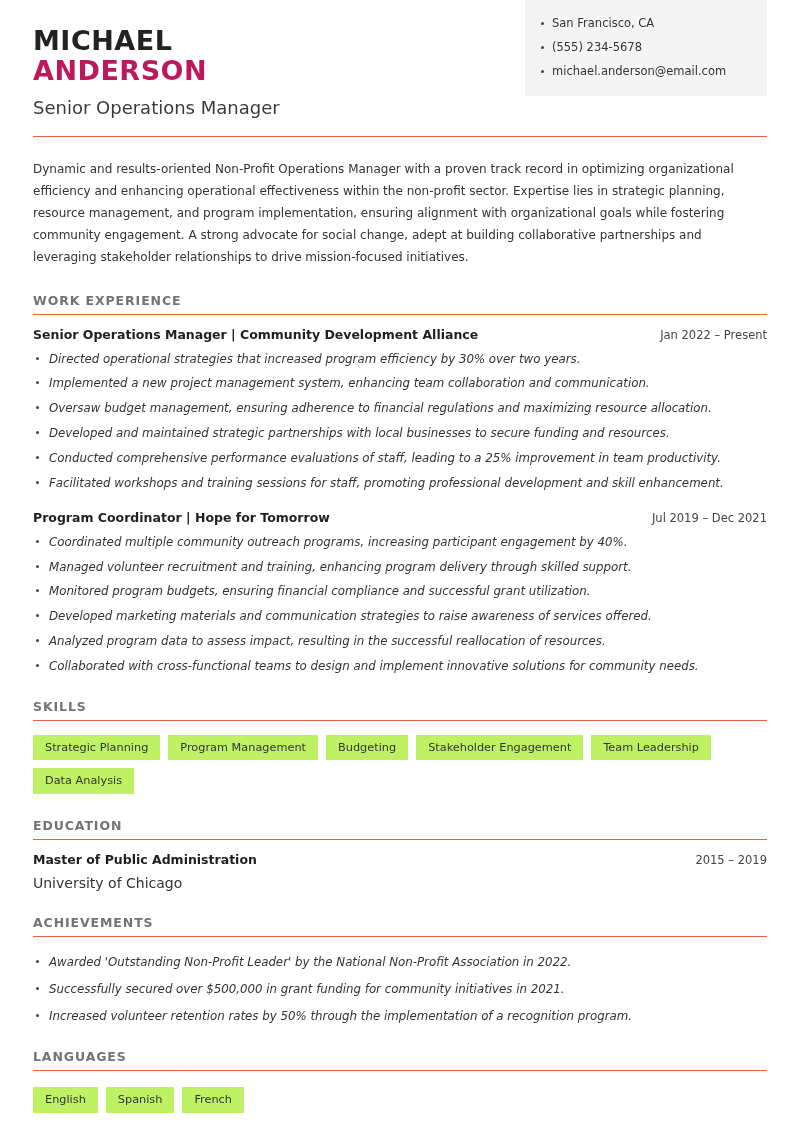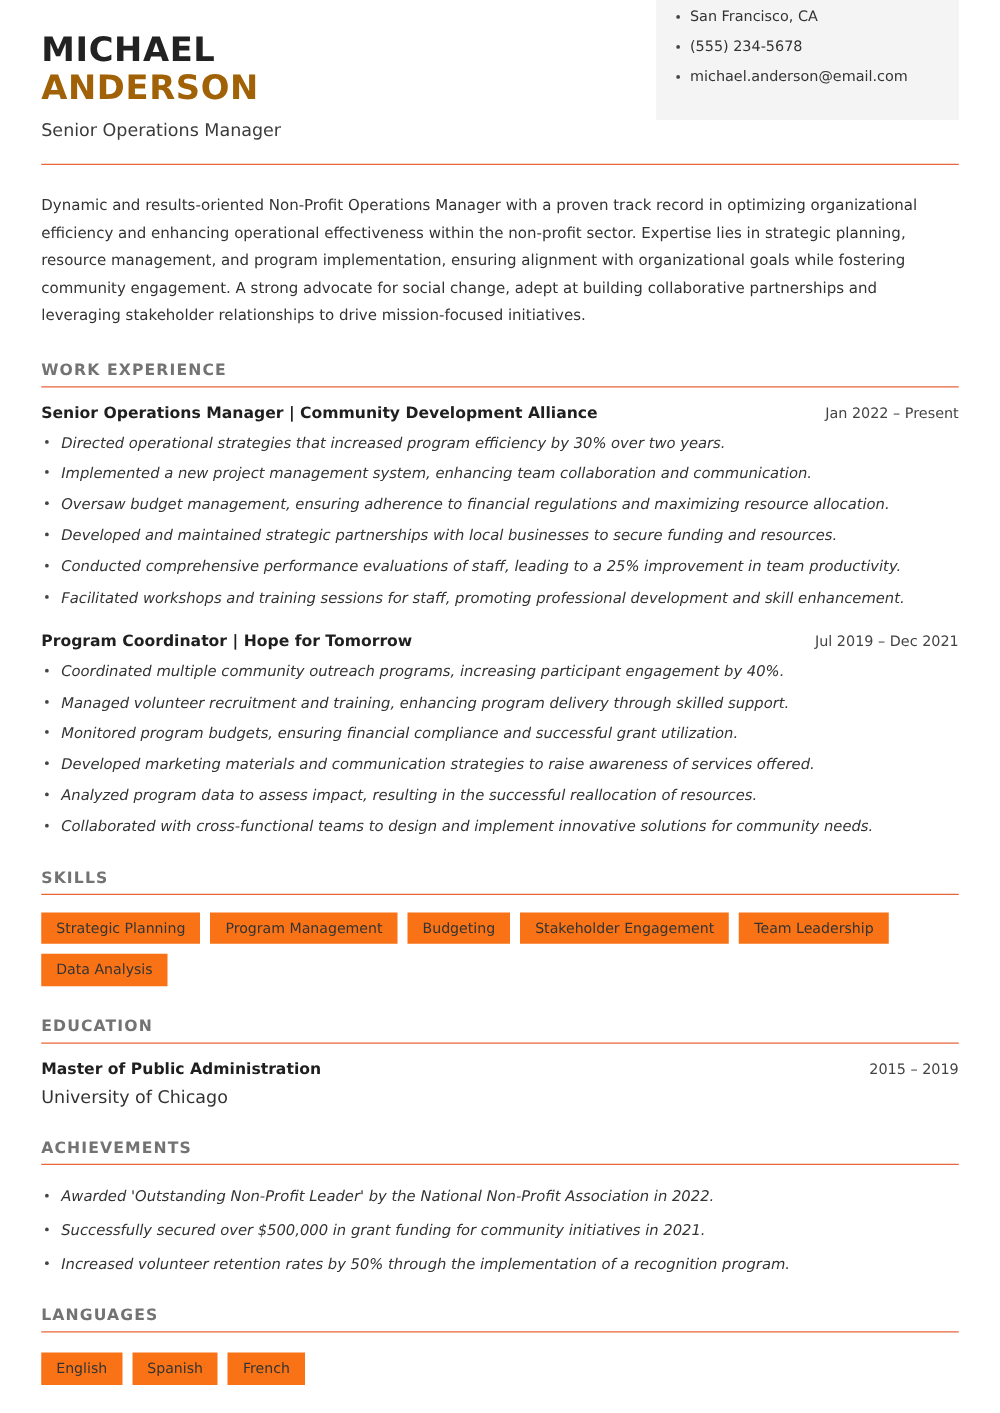--- a/index.html
+++ b/index.html
@@ -38,32 +38,32 @@
     font-size: 27px;
     font-weight: bold;
     letter-spacing: 0.5px;
     color: #222222;
     line-height: 1.12;
   }
   .name-last {
     font-size: 27px;
     font-weight: bold;
     letter-spacing: 0.5px;
-    color: #a16207;
+    color: #be185d;
     line-height: 1.12;
   }
   .job-title {
-    font-size: 14px;
+    font-size: 18px;
     color: #3a3a3a;
     margin-top: 11px;
     font-weight: normal;
   }
   .contact-box {
     background: #f4f4f4;
-    padding: 6px 18px 14px 16px;
+    padding: 16px 18px 14px 16px;
     width: 242px;
     margin-top: -22px;
     min-height: 96px;
   }
   .contact-item {
     display: flex;
     align-items: flex-start;
     font-size: 11.5px;
     color: #333333;
     margin-bottom: 9px;
@@ -161,21 +161,21 @@
   }
 
   
   .chips {
     display: flex;
     flex-wrap: wrap;
     gap: 8px;
     padding-top: 2px;
   }
   .chip {
-    background: #f97316;
+    background: #bef264;
     padding: 7px 12px;
     font-size: 11.3px;
     color: #333333;
     line-height: 1;
     white-space: nowrap;
   }
 
   
   .edu-head {
     display: flex;

